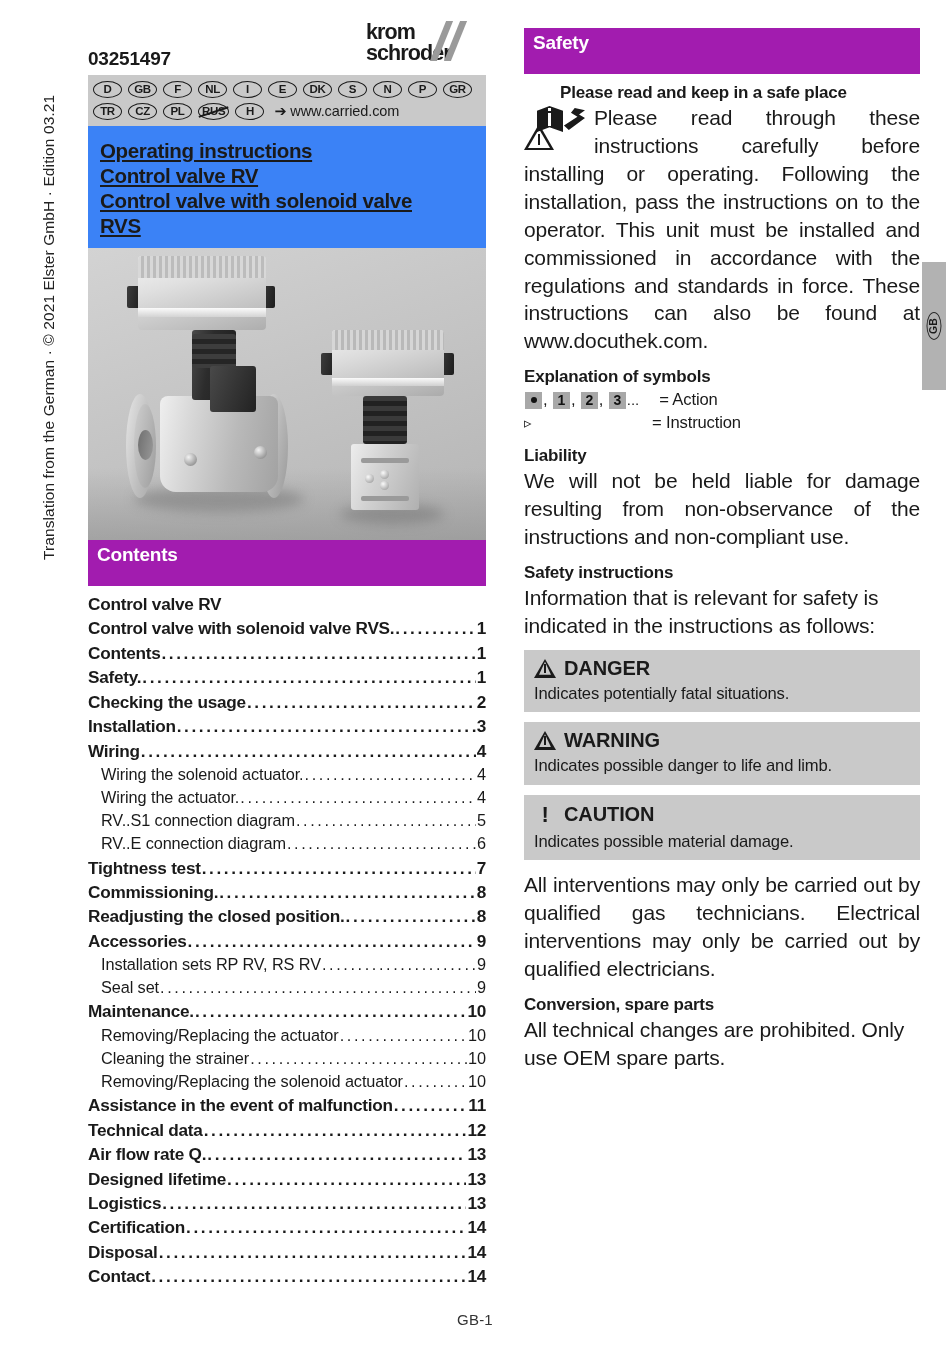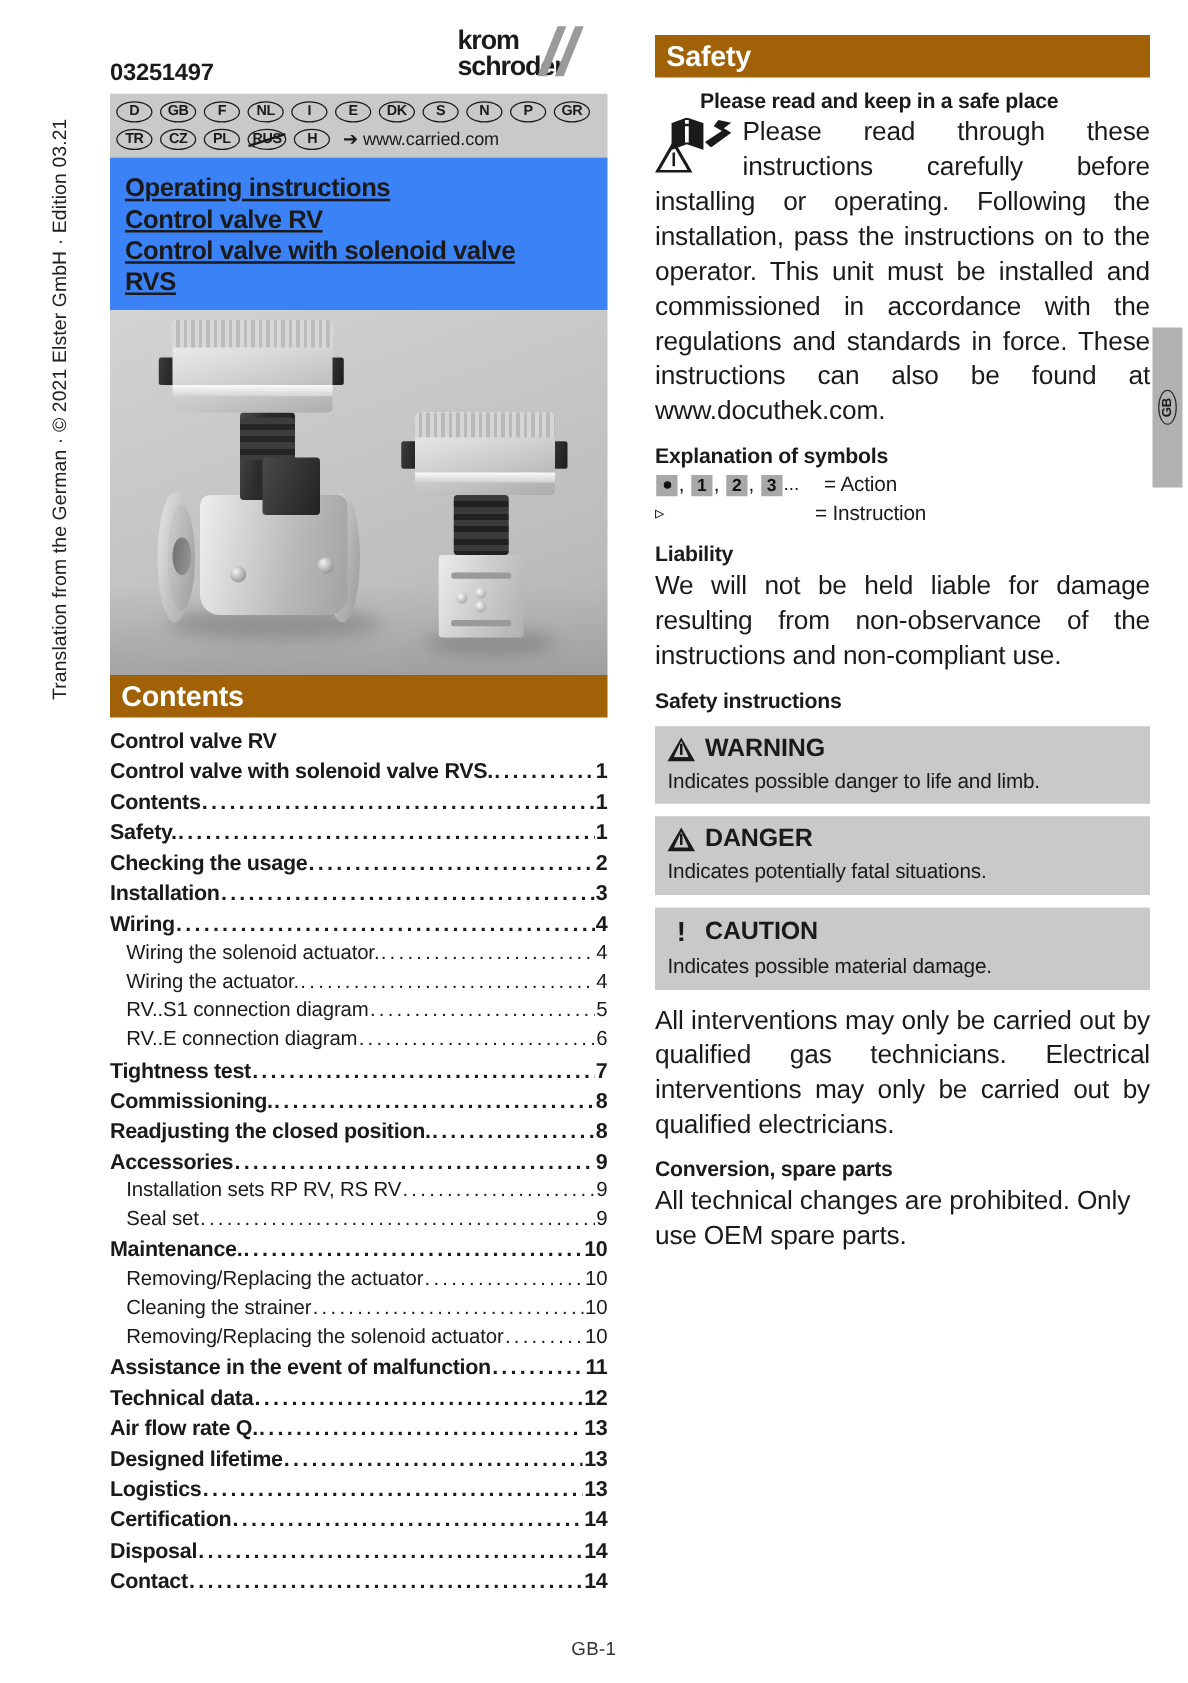--- a/index.html
+++ b/index.html
@@ -249,25 +249,25 @@
   .s-slot1 { left: 273px; top: 210px; }
   .s-slot2 { left: 273px; top: 248px; }
   .s-dot { width: 9px; height: 9px; border-radius: 50%;
            background: radial-gradient(circle at 35% 32%,#fafafa,#8f8f8f); }
   .s-d1 { left: 277px; top: 226px; }
   .s-d2 { left: 292px; top: 222px; }
   .s-d3 { left: 292px; top: 233px; }
 
   
   .sec-head {
-    background: #a16207;
+    background: #a21caf;
     color: #ffffff;
-    font-size: 23px;
-    font-weight: 700;
-    padding: 4px 9px 3px 9px;
+    font-size: 19px;
+    font-weight: 700;
+    padding: 4px 9px 20px 9px;
     letter-spacing: -0.2px;
   }
 
   
   .toc { margin-top: 6px; }
   .toc-line {
     display: flex;
     align-items: baseline;
     font-size: 17.2px;
     font-weight: 700;
@@ -713,42 +713,43 @@
       <div class="sym-line instr">
         <span class="arrow">▹</span>
         <span>= Instruction</span>
       </div>
     </div>
 
     <div class="h-bold">Liability</div>
     <div class="body-txt">We will not be held liable for damage resulting from non-observance of the instructions and non-compliant use.</div>
 
     <div class="h-bold">Safety instructions</div>
+    <div class="body-txt nj">Information that is relevant for safety is indicated in the instructions as follows:</div>
 
     <div id="alerts">
+        <div class="alert">
+          <div class="alert-title">
+            <span class="mini-tri">
+              <span class="b"></span>
+            </span>
+            <span>DANGER</span>
+          </div>
+          <div class="alert-body">Indicates potentially fatal situations.</div>
+        </div>
         <div class="alert">
           <div class="alert-title">
             <span class="mini-tri">
               <span class="b"></span>
             </span>
             <span>WARNING</span>
           </div>
           <div class="alert-body">Indicates possible danger to life and limb.</div>
         </div>
         <div class="alert">
           <div class="alert-title">
-            <span class="mini-tri">
-              <span class="b"></span>
-            </span>
-            <span>DANGER</span>
-          </div>
-          <div class="alert-body">Indicates potentially fatal situations.</div>
-        </div>
-        <div class="alert">
-          <div class="alert-title">
             <span class="bang-only">!</span>
             <span>CAUTION</span>
           </div>
           <div class="alert-body">Indicates possible material damage.</div>
         </div>
       </div>
 
     <div class="body-txt" style="margin-top:11px;">All interventions may only be carried out by qualified gas technicians. Electrical interventions may only be carried out by qualified electricians.</div>
 
     <div class="h-bold">Conversion, spare parts</div>

